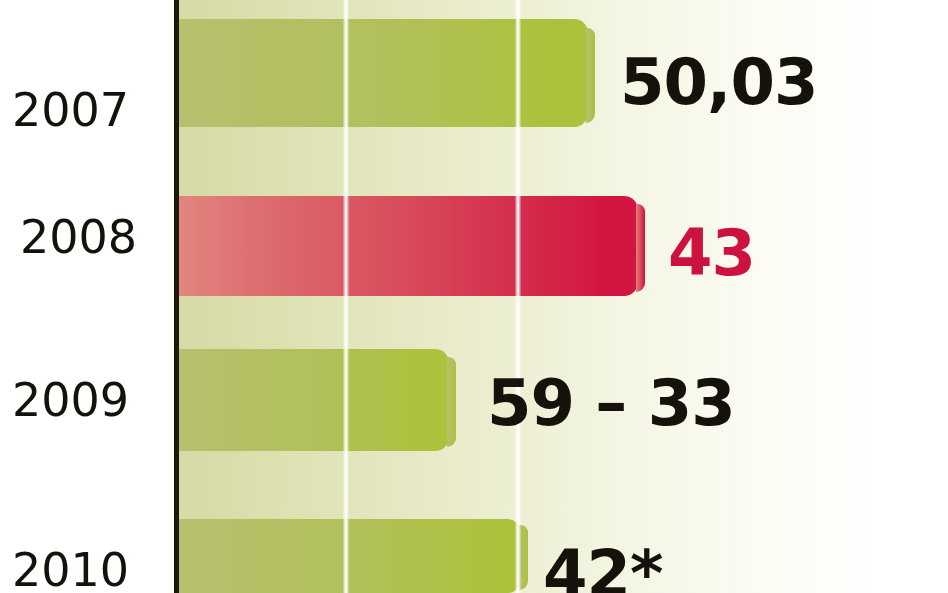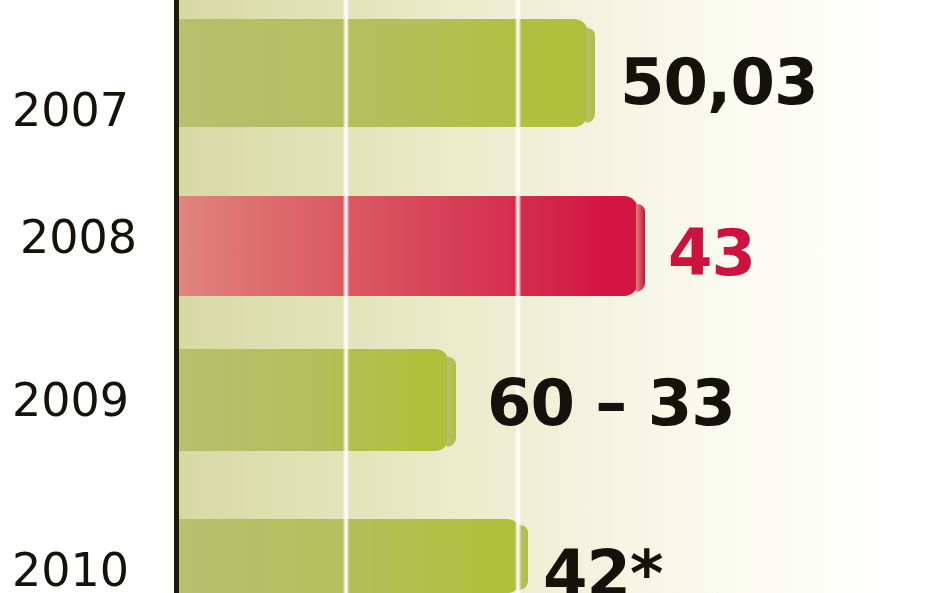--- a/index.html
+++ b/index.html
@@ -164,20 +164,20 @@
 
   <div class="y-axis"></div>
 
   <div class="year-label" style="top:55px;margin-top:28px;">2007</div>
   <div class="year-label" style="top:210px;margin-left:8px;">2008</div>
   <div class="year-label" style="top:373px;">2009</div>
   <div class="year-label" style="top:543px;">2010</div>
 
   <div class="value-label" style="left:620px; top:45px;">50,03</div>
   <div class="value-label accent" style="left:668px; top:216px;">43</div>
-  <div class="value-label" style="left:487px; top:366px;">60 – 33</div>
+  <div class="value-label" style="left:487px; top:366px;">59 – 33</div>
   <div class="value-label" style="left:543px; top:537px;">42*</div>
 
   <div class="source-wrap">
     
   </div>
 
 </div>
 
 </body></html>

